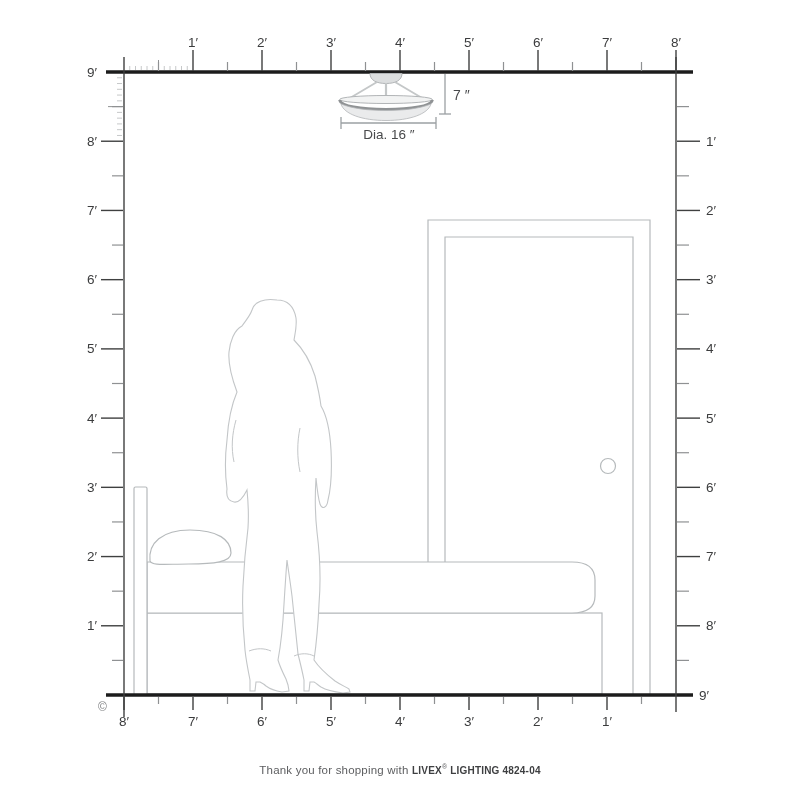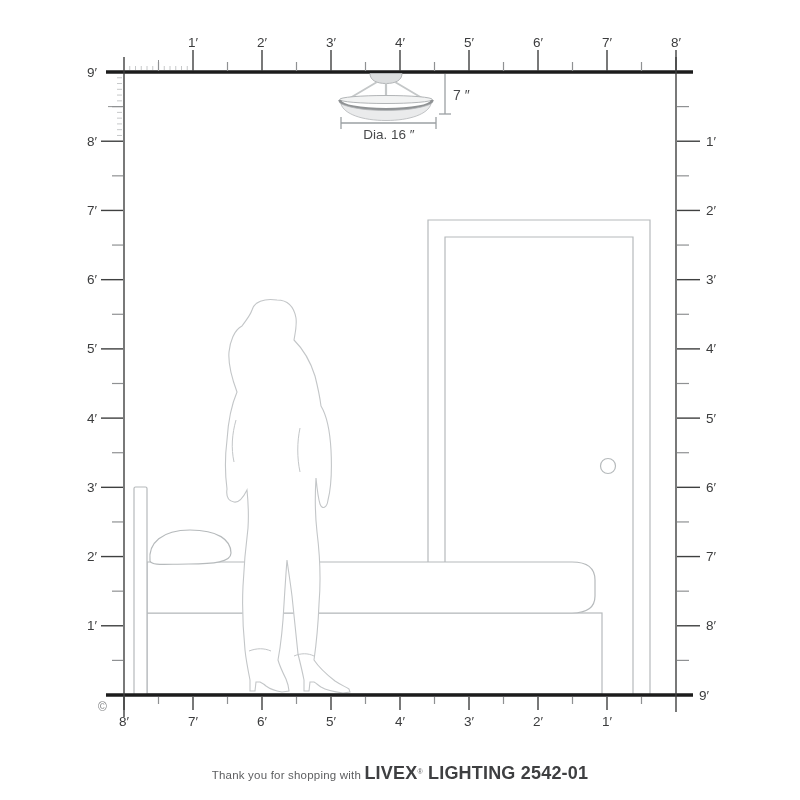--- a/index.html
+++ b/index.html
@@ -10,21 +10,21 @@
   .furnfill{fill:#ffffff;stroke:#b6babc;stroke-width:1.2;}
   .figure{fill:#ffffff;stroke:#c3c6c8;stroke-width:1.1;}
   .figline{fill:none;stroke:#c3c6c8;stroke-width:1;}
   .dimline{stroke:#9ba0a3;stroke-width:1.3;}
   .rlabel{font-family:"Liberation Sans",sans-serif;font-size:13.5px;fill:#3b3c3d;}
   .dim7{font-family:"Liberation Sans",sans-serif;font-size:14px;fill:#48494b;}
   .dimdia{font-family:"Liberation Sans",sans-serif;font-size:13.5px;fill:#48494b;}
   .copyright{font-family:"Liberation Sans",sans-serif;font-size:12px;fill:#808284;}
   .footer{position:absolute;top:763px;left:0;width:100%;text-align:center;
           color:#5d5e60;font-size:11.5px;letter-spacing:.2px;}
-  .footer .brand,.footer .suffix{font-weight:bold;color:#3e3f41;font-size:18px;}
+  .footer .brand,.footer .suffix{font-weight:bold;color:#3e3f41;font-size:10px;}
   .footer sup{font-size:7px;}
 </style>
 </head>
 <body>
 
 <div class="stage">
   <svg width="800" height="800" viewBox="0 0 800 800">
 
     <g>
       <path class="furn" d="M428,695 L428,220 L650,220 L650,695"></path>
@@ -213,15 +213,15 @@
       <line class="dimline" x1="341" y1="123" x2="436" y2="123"></line>
       <line class="dimline" x1="341" y1="117" x2="341" y2="129"></line>
       <line class="dimline" x1="436" y1="117" x2="436" y2="129"></line>
       <text class="dimdia" x="389" y="139" text-anchor="middle">Dia. 16 ″</text>
     </g>
 
     <text class="copyright" x="98" y="711">©</text>
   </svg>
 
   <div class="footer">
-    <span>Thank you for shopping with </span><span class="brand">LIVEX</span><sup>®</sup><span class="suffix"> LIGHTING 2542-01</span>
+    <span>Thank you for shopping with </span><span class="brand">LIVEX</span><sup>®</sup><span class="suffix"> LIGHTING 4824-04</span>
   </div>
 </div>
 
 </body></html>

